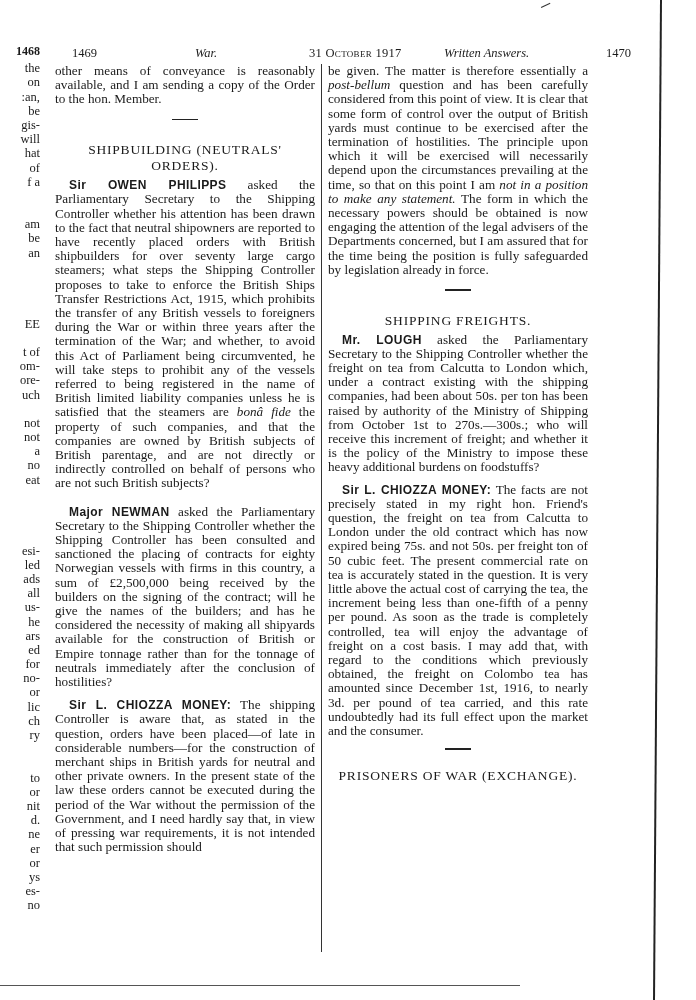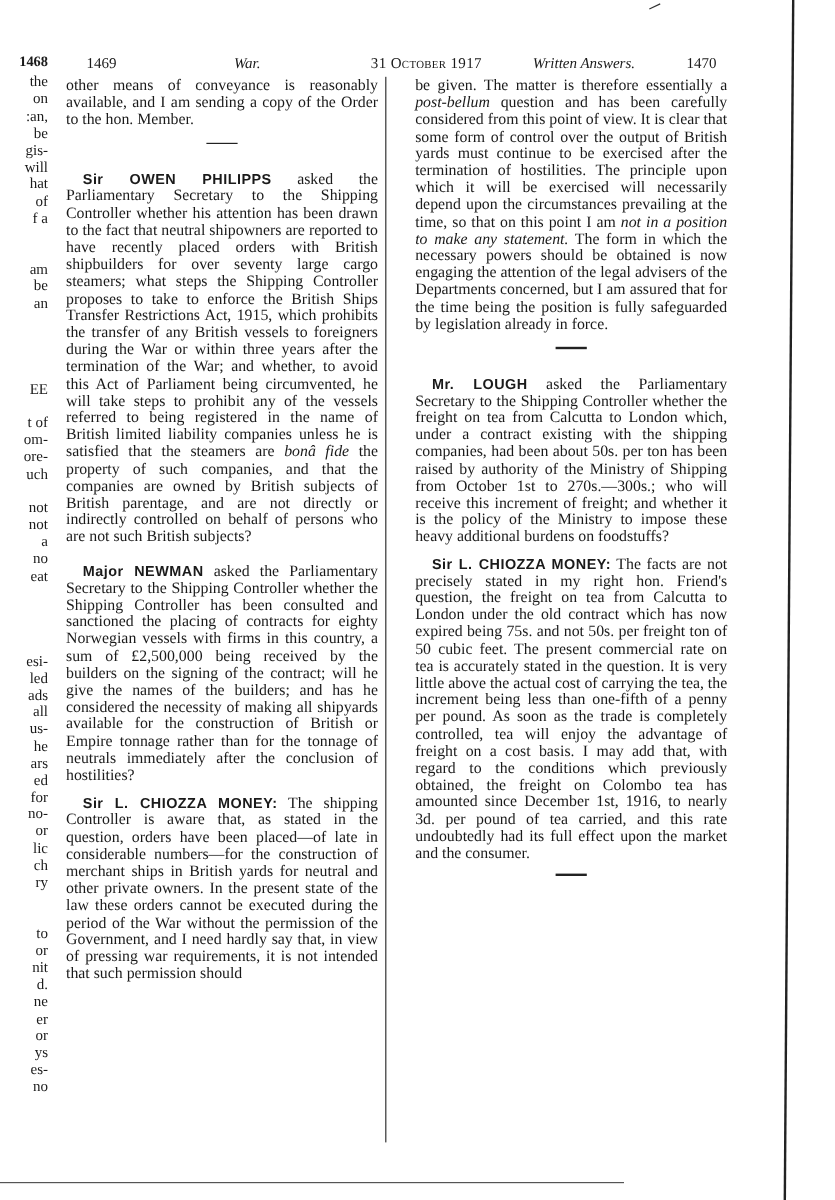--- a/index.html
+++ b/index.html
@@ -17,27 +17,27 @@
   .header {
     position: absolute; top: 46px; left: 48px; width: 570px; height: 16px;
     font-size: 12.5px;
     margin-left: 24px;
   }
   .header span { position: absolute; top: 0; white-space: nowrap; }
   .h-left { left: 0; }
   .h-war { left: 123px; font-style: italic; }
   .h-date { left: 237px; font-variant: small-caps; letter-spacing: 0.3px; text-align: right; }
   .h-sec { left: 372px; font-style: italic; }
-  .h-right { left: 500px; }
+  .h-right { left: 534px; }
   .col {
     position: absolute; top: 64px;
     font-size: 13.2px; line-height: 14.2px; text-align: justify;
   }
   .col-left { left: 55px; width: 260px; }
-  .col-right { left: 346px; width: 260px; }
+  .col-right { left: 328px; width: 260px; }
   .divider {
     position: absolute; left: 321px; top: 64px; width: 1px; height: 888px;
     background: #333;
   }
   .page-edge {
     position: absolute; left: 660px; top: 0; width: 2px; height: 1000px;
     background: #222; transform: rotate(0.4deg); transform-origin: top left;
   }
   .bottom-rule {
     position: absolute; left: 0; top: 985px; width: 520px; height: 1px;
@@ -137,27 +137,30 @@
   <span class="h-right">1470</span>
 </div>
 
 <div class="divider"></div>
 <div class="page-edge"></div>
 <div class="bottom-rule"></div>
 
 <div class="col col-left">
   <p>other means of conveyance is reasonably available, and I am sending a copy of the Order to the hon. Member.</p>
   <div class="sep"></div>
+  <h2>SHIPBUILDING (NEUTRALS' ORDERS).</h2>
   <p class="para"><span class="speaker">Sir OWEN PHILIPPS</span><span> asked the Parliamentary Secretary to the Shipping Controller whether his attention has been drawn to the fact that neutral shipowners are reported to have recently placed orders with British shipbuilders for over seventy large cargo steamers; what steps the Shipping Controller proposes to take to enforce the British Ships Transfer Restrictions Act, 1915, which prohibits the transfer of any British vessels to foreigners during the War or within three years after the termination of the War; and whether, to avoid this Act of Parliament being circumvented, he will take steps to prohibit any of the vessels referred to being registered in the name of British limited liability companies unless he is satisfied that the steamers are </span><span class="it">bonâ fide</span><span> the property of such companies, and that the companies are owned by British subjects of British parentage, and are not directly or indirectly controlled on behalf of persons who are not such British subjects?</span></p>
   <div class="gap"></div>
   <p class="para"><span class="speaker">Major NEWMAN</span><span> asked the Parliamentary Secretary to the Shipping Controller whether the Shipping Controller has been consulted and sanctioned the placing of contracts for eighty Norwegian vessels with firms in this country, a sum of £2,500,000 being received by the builders on the signing of the contract; will he give the names of the builders; and has he considered the necessity of making all shipyards available for the construction of British or Empire tonnage rather than for the tonnage of neutrals immediately after the conclusion of hostilities?</span></p>
   <div class="gap" style="height:9px"></div>
   <p class="para"><span class="speaker">Sir L. CHIOZZA MONEY:</span><span> The shipping Controller is aware that, as stated in the question, orders have been placed—of late in considerable numbers—for the construction of merchant ships in British yards for neutral and other private owners. In the present state of the law these orders cannot be executed during the period of the War without the permission of the Government, and I need hardly say that, in view of pressing war requirements, it is not intended that such permission should</span></p>
 </div>
 
 <div class="col col-right">
   <p><span>be given. The matter is therefore essentially a </span><span class="it">post-bellum</span><span> question and has been carefully considered from this point of view. It is clear that some form of control over the output of British yards must continue to be exercised after the termination of hostilities. The principle upon which it will be exercised will necessarily depend upon the circumstances prevailing at the time, so that on this point I am </span><span class="it">not in a position to make any statement.</span><span> The form in which the necessary powers should be obtained is now engaging the attention of the legal advisers of the Departments concerned, but I am assured that for the time being the position is fully safeguarded by legislation already in force.</span></p>
   <div class="sep"></div>
+  <h2>SHIPPING FREIGHTS.</h2>
   <p class="para"><span class="speaker">Mr. LOUGH</span><span> asked the Parliamentary Secretary to the Shipping Controller whether the freight on tea from Calcutta to London which, under a contract existing with the shipping companies, had been about 50s. per ton has been raised by authority of the Ministry of Shipping from October 1st to 270s.—300s.; who will receive this increment of freight; and whether it is the policy of the Ministry to impose these heavy additional burdens on foodstuffs?</span></p>
   <div class="gap" style="height:8px"></div>
   <p class="para"><span class="speaker">Sir L. CHIOZZA MONEY:</span><span> The facts are not precisely stated in my right hon. Friend's question, the freight on tea from Calcutta to London under the old contract which has now expired being 75s. and not 50s. per freight ton of 50 cubic feet. The present commercial rate on tea is accurately stated in the question. It is very little above the actual cost of carrying the tea, the increment being less than one-fifth of a penny per pound. As soon as the trade is completely controlled, tea will enjoy the advantage of freight on a cost basis. I may add that, with regard to the conditions which previously obtained, the freight on Colombo tea has amounted since December 1st, 1916, to nearly 3d. per pound of tea carried, and this rate undoubtedly had its full effect upon the market and the consumer.</span></p>
   <div class="sep" style="margin:10px auto 18px"></div>
+  <h2>PRISONERS OF WAR (EXCHANGE).</h2>
 </div>
 
 </body></html>

